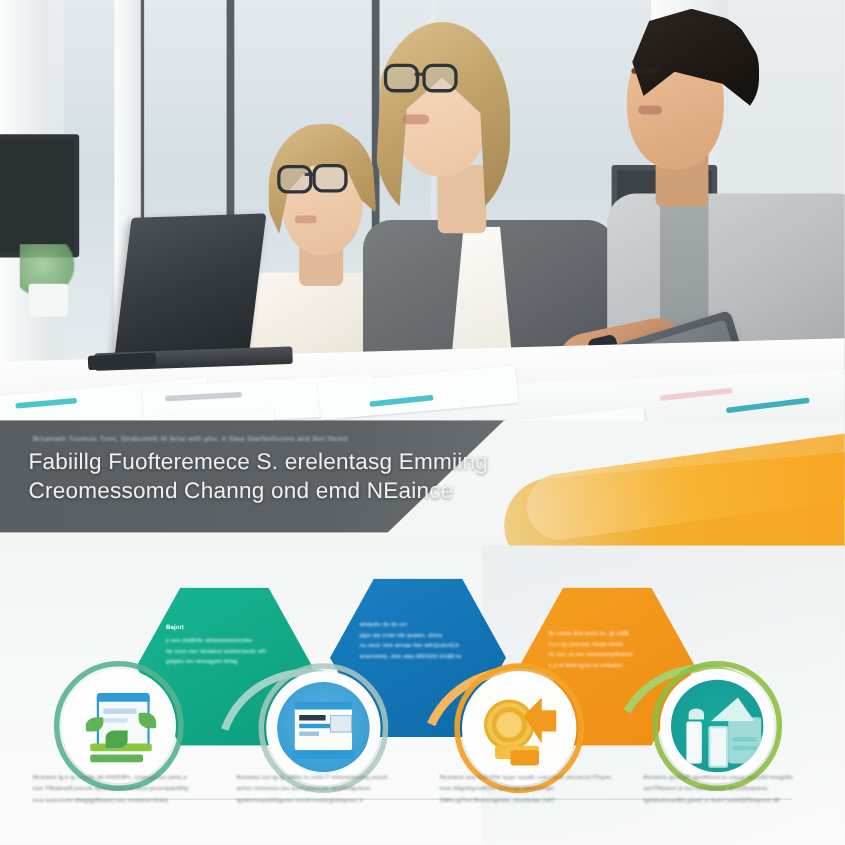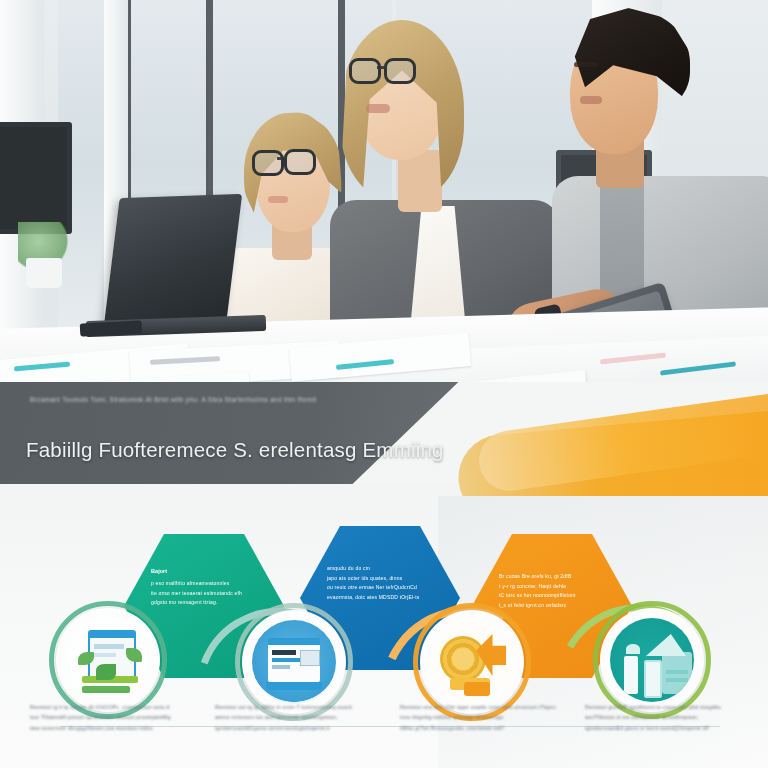--- a/index.html
+++ b/index.html
@@ -57,21 +57,21 @@
     background:rgba(190,205,215,.32);}
 
   
   .band{position:absolute;left:0;top:382px;width:768px;height:116px;overflow:hidden;}
   .band-sweep{position:absolute;left:0;top:0;width:768px;height:116px;
     background:linear-gradient(100deg,#585e62 0%,#5c6266 40%,#666c70 58%,rgba(110,116,120,0) 58.5%);}
   .band-white{position:absolute;right:0;top:0;width:430px;height:116px;
     background:#f4f5f5;clip-path:polygon(28% 0,100% 0,100% 100%,0 100%);}
   .band-tail{position:absolute;left:0;bottom:0;width:768px;height:14px;background:#f3f4f4;}
 
-  .ttl{position:absolute;left:26px;top:436px;width:470px;color:#eef0f1;
+  .ttl{position:absolute;left:26px;top:406px;width:470px;color:#eef0f1;
     font-size:20.5px;line-height:27px;letter-spacing:.2px;
     text-shadow:0 1px 3px rgba(0,0,0,.45);filter:blur(.45px);}
   .kicker{position:absolute;left:30px;top:396px;width:460px;color:#d7dadc;
     font-size:6.4px;letter-spacing:.35px;filter:blur(.85px);opacity:.88;}
 
   .yellowblob{position:absolute;right:-20px;top:424px;width:330px;height:86px;
     background:linear-gradient(90deg,#efcd84 0%,#f4ac2a 42%,#f6a623 100%);
     border-radius:60px 0 0 60px;transform:rotate(-5deg);}
   .yellowblob2{position:absolute;right:-10px;top:414px;width:300px;height:60px;
     background:linear-gradient(90deg,#f6d79a 0%,#f8b534 50%,#f6a623 100%);
@@ -209,20 +209,21 @@
 
   <div class="band">
     <div class="band-sweep"></div>
     <div class="band-white"></div>
     <div class="band-tail"></div>
   </div>
 
   <div class="kicker">Brzamant Toumuis Tomi, Strabomnk At Brist with phu. A Stea Starfenfocims and thin Remit</div>
   <div class="ttl">
     <div>Fabiillg Fuofteremece S. erelentasg Emmiing</div>
+    <div>Creomessomd Channg ond emd NEaince</div>
   </div>
 
   <div class="yellowblob"></div>
   <div class="yellowblob2"></div>
 
   <div class="info">
     <div class="info-ghost"></div>
   </div>
 
   <div class="conn"></div>

